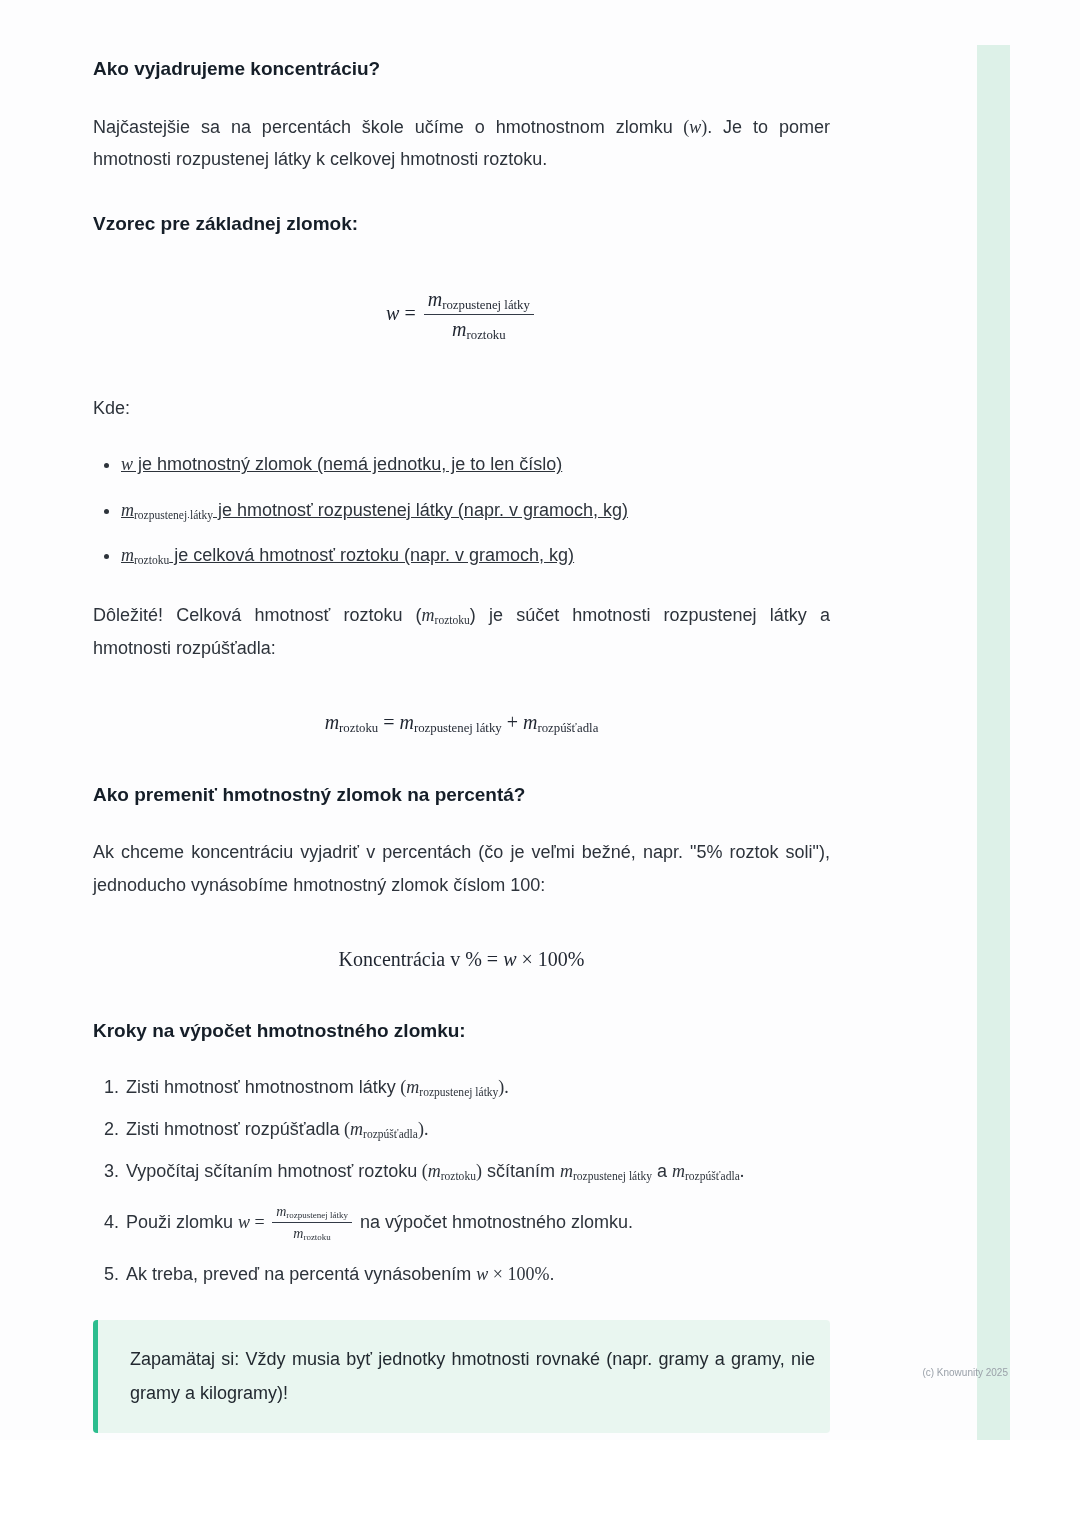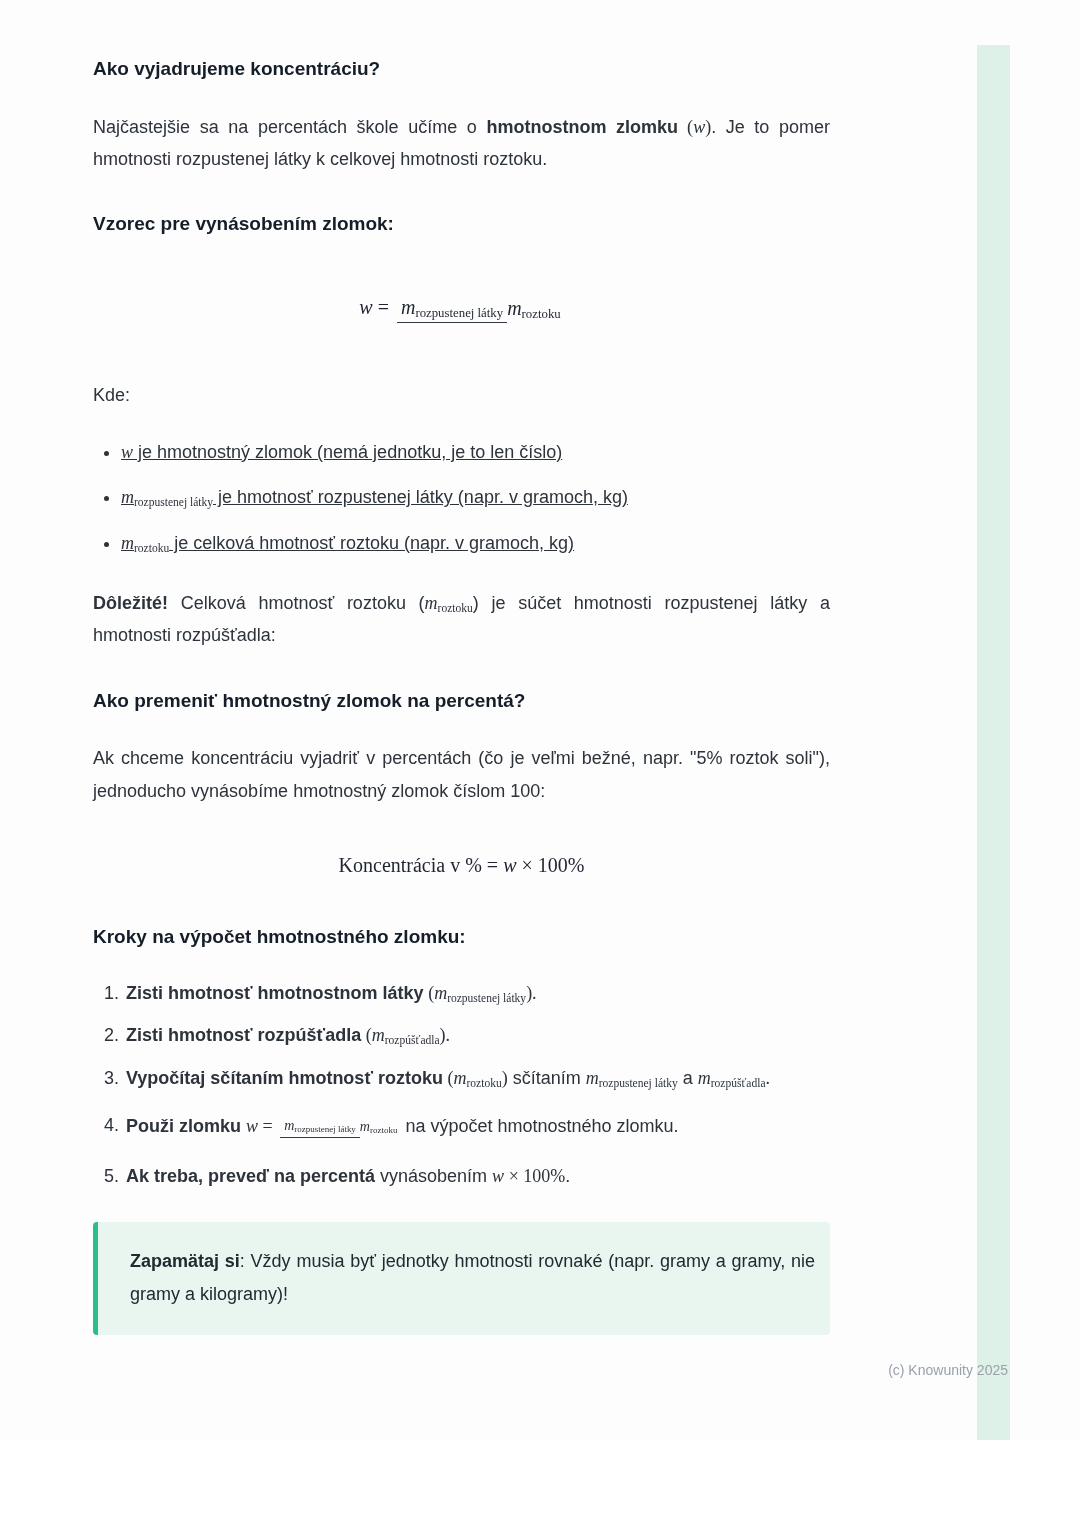--- a/index.html
+++ b/index.html
@@ -15,73 +15,74 @@
     overflow:hidden;
   }
   .accent-strip{
     position:absolute;top:45px;right:70px;width:33px;height:1483px;
     background:#ddf1e8;
   }
   .h{font-size:19px;font-weight:700;color:#151e28;margin:36px 0 0;line-height:1.4;}
   .h-first{margin-top:10px;}
   .para{margin:28px 0 0;line-height:1.8;text-align:justify;}
   .formula{font-size:20px;text-align:center;margin:44px 0;color:#1f2530;line-height:1.45;}
-  .frac{display:inline-flex;align-items:center;vertical-align:middle;line-height:1.3;margin:12px 3px;}
+  .frac{display:inline-flex;flex-direction:column;align-items:center;vertical-align:middle;line-height:1.3;margin:4px 3px;}
   .frac .num{border-bottom:1.4px solid #333a46;padding:0 4px 1px;}
   .frac .den{padding-top:1px;}
-  .b{font-weight:700;}
+  .b{font-weight:400;}
   .math{font-family:"Liberation Serif",serif;font-style:italic;}
   .rm{font-family:"Liberation Serif",serif;}
   .sub{font-size:.64em;vertical-align:-.22em;}
   ul.bullets{margin:24px 0 0;padding-left:28px;list-style:disc outside;text-decoration:underline;}
   ul.bullets .li{margin-bottom:13px;line-height:1.8;}
   ol.steps{margin:26px 0 0;padding-left:31px;}
   ol.steps .li{margin-bottom:10px;line-height:1.8;text-align:justify;padding-left:2px;}
   .steps .frac{font-size:.78em;}
   .callout{
     margin:30px 0 0;
     background:#e9f6f0;
     border-left:5px solid #2cbd8e;
     border-radius:4px;
     padding:23px 15px 23px 32px;
     box-sizing:border-box;
   }
   .callout-text{margin:0;line-height:1.85;text-align:justify;color:#222930;}
   .footer{
     position:absolute;right:72px;bottom:62px;
-    font-size:14px;color:#9aa1a9;
+    font-size:10px;color:#9aa1a9;
   }
 </style>
 </head>
 <body>
 
 <div class="page">
   <div class="accent-strip"></div>
 
   <h2 class="h h-first">Ako vyjadrujeme koncentráciu?</h2>
 
   <p class="para"><span>Najčastejšie sa na percentách škole učíme o </span><span class="b">hmotnostnom zlomku</span><span class="rm"> (</span><span class="math">w</span><span class="rm">)</span><span>. Je to pomer hmotnosti rozpustenej látky k celkovej hmotnosti roztoku.</span></p>
 
-  <h2 class="h">Vzorec pre vynásobením zlomok:</h2>
+  <h2 class="h">Vzorec pre základnej zlomok:</h2>
 
   <div class="formula"><span class="math">w</span><span class="rm"> = </span><span class="frac">
         <span class="num"><span class="math">m</span><span class="rm sub">rozpustenej látky</span></span>
         <span class="den"><span class="math">m</span><span class="rm sub">roztoku</span></span>
       </span></div>
 
   <p class="para">Kde:</p>
 
   <ul class="bullets">
     <li class="li"><span class="math">w</span><span> je hmotnostný zlomok (nemá jednotku, je to len číslo)</span></li>
     <li class="li"><span class="math">m</span><span class="rm sub">rozpustenej látky</span><span> je hmotnosť rozpustenej látky (napr. v gramoch, kg)</span></li>
     <li class="li"><span class="math">m</span><span class="rm sub">roztoku</span><span> je celková hmotnosť roztoku (napr. v gramoch, kg)</span></li>
   </ul>
 
   <p class="para"><span class="b">Dôležité!</span><span> Celková hmotnosť roztoku (</span><span class="math">m</span><span class="rm sub">roztoku</span><span>) je súčet hmotnosti rozpustenej látky a hmotnosti rozpúšťadla:</span></p>
 
+  <div class="formula"><span class="math">m</span><span class="rm sub">roztoku</span><span class="rm"> = </span><span class="math">m</span><span class="rm sub">rozpustenej látky</span><span class="rm"> + </span><span class="math">m</span><span class="rm sub">rozpúšťadla</span></div>
 
   <h2 class="h">Ako premeniť hmotnostný zlomok na percentá?</h2>
 
   <p class="para"><span>Ak chceme koncentráciu vyjadriť v percentách (čo je veľmi bežné, napr. "5% roztok soli"), jednoducho vynásobíme hmotnostný zlomok číslom 100:</span></p>
 
   <div class="formula"><span class="rm">Koncentrácia v % = </span><span class="math">w</span><span class="rm"> × 100%</span></div>
 
   <h2 class="h">Kroky na výpočet hmotnostného zlomku:</h2>
 
   <ol class="steps">

